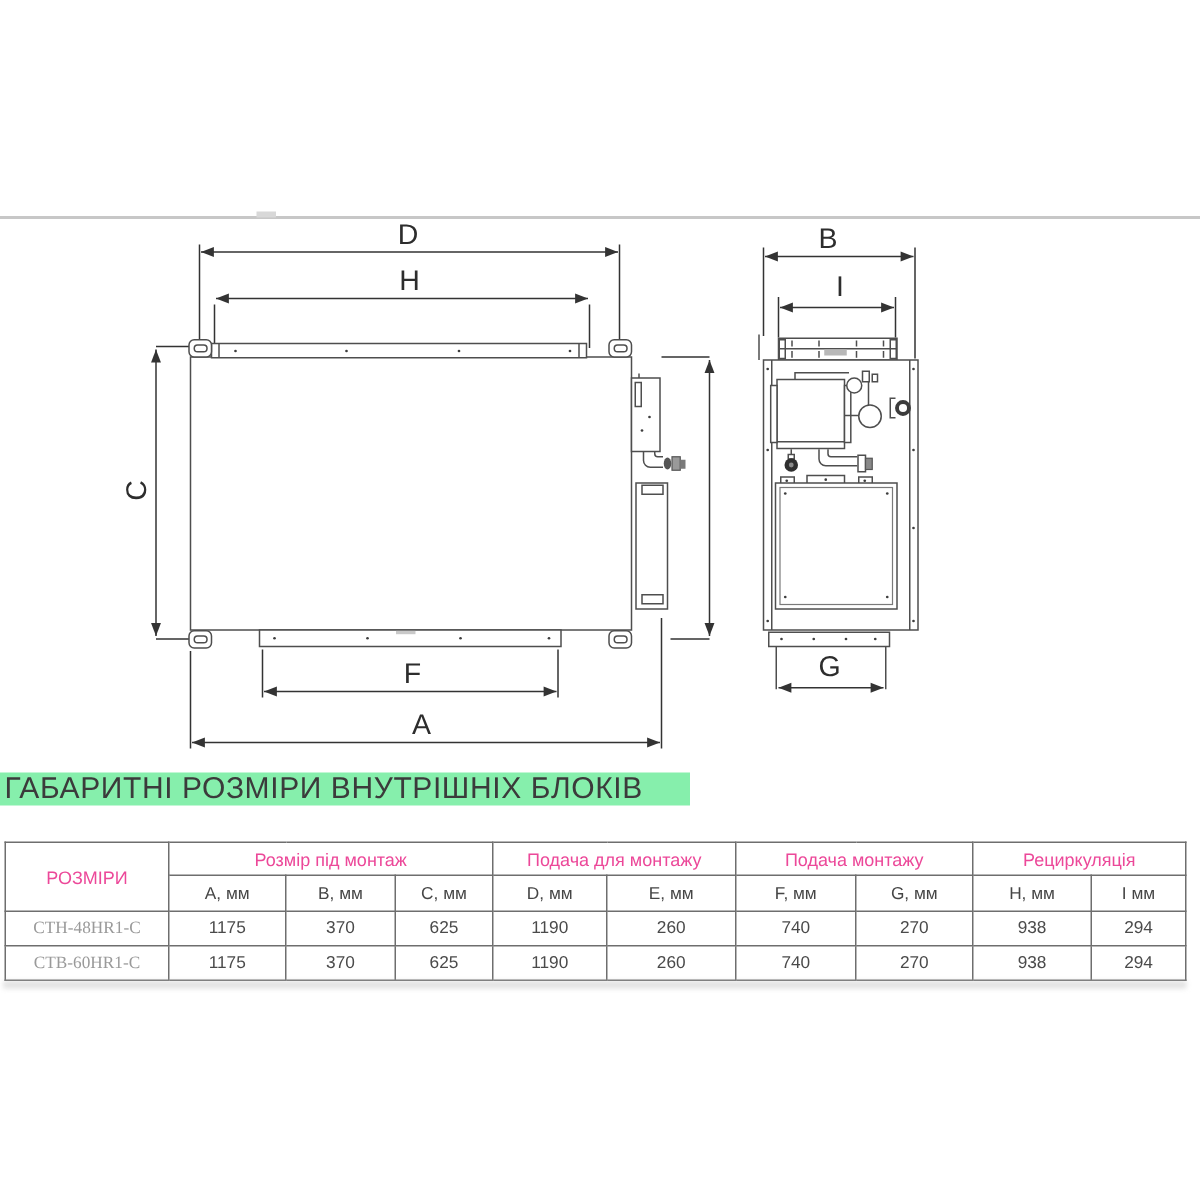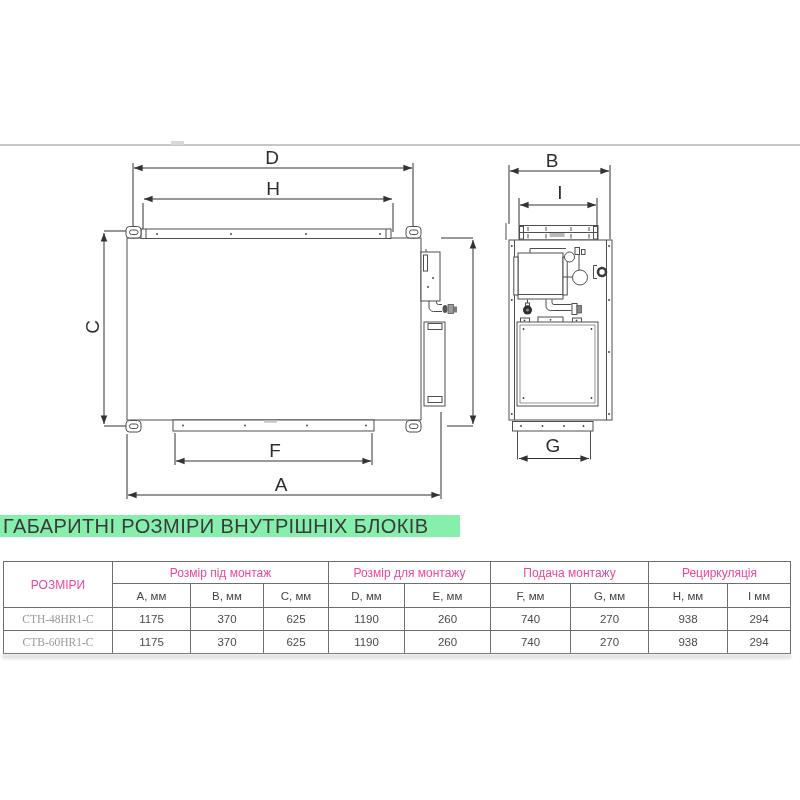--- a/index.html
+++ b/index.html
@@ -254,21 +254,21 @@
         <col style="width:86px">
         <col style="width:80px">
         <col style="width:78px">
       <col style="width:79px">
         <col style="width:63px">
     </colgroup>
     <thead>
       <tr class="h1">
         <th rowspan="2">РОЗМІРИ</th>
         <th colspan="3">Розмір під монтаж</th>
-        <th colspan="2">Розмір для монтажу</th>
+        <th colspan="2">Подача для монтажу</th>
         <th colspan="2">Подача монтажу</th>
         <th colspan="2">Рециркуляція</th>
       </tr>
       <tr class="h2">
         <th>A, мм</th>
         <th>B, мм</th>
         <th>C, мм</th>
         <th>D, мм</th>
         <th>E, мм</th>
         <th>F, мм</th>

